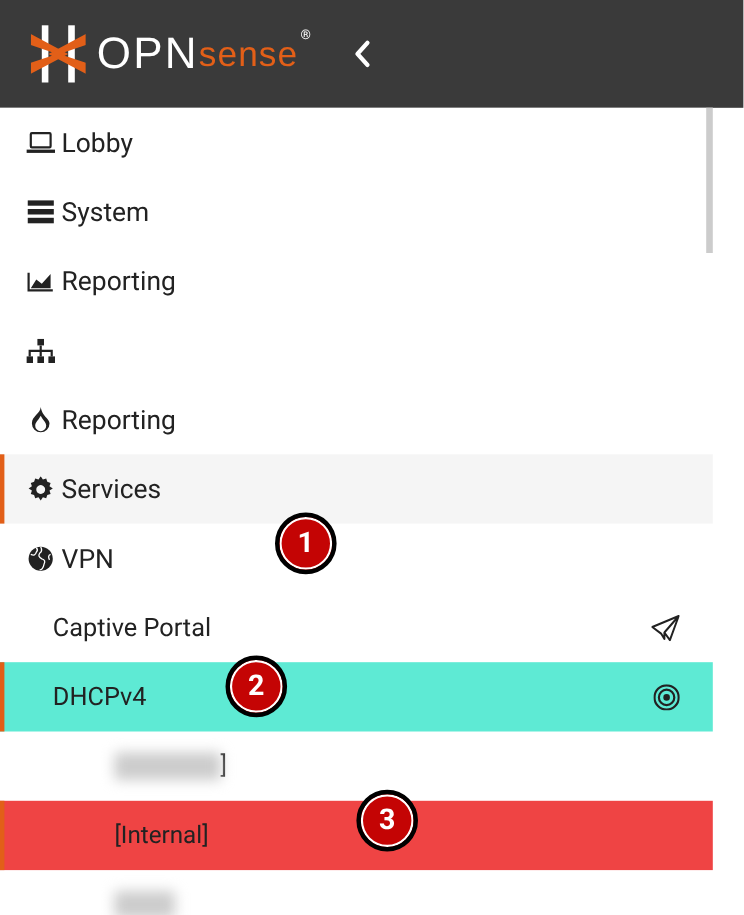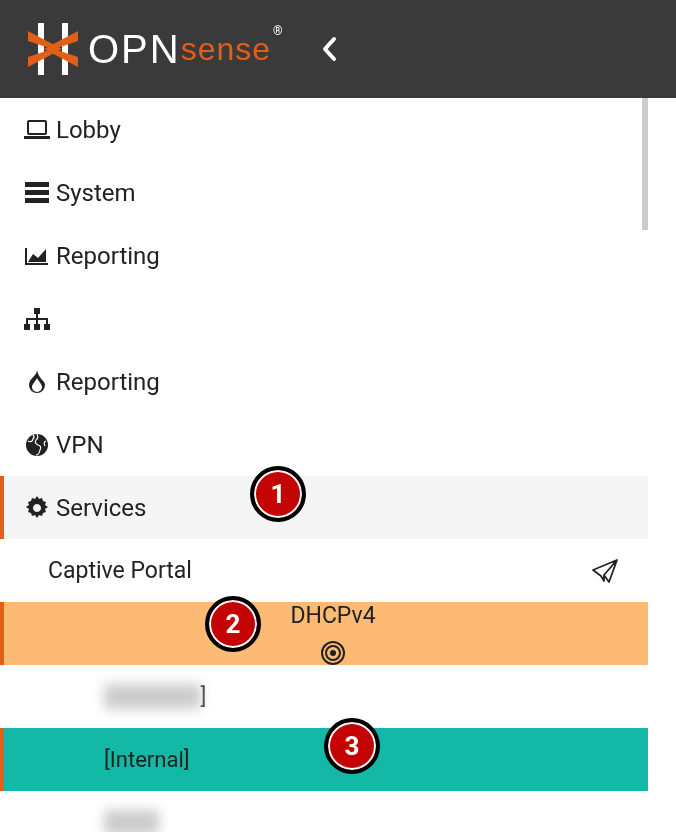--- a/index.html
+++ b/index.html
@@ -20,24 +20,24 @@
   .nav { display:flex; flex-direction:column; }
   .nav-item { display:flex; align-items:center; height:63px; padding-left:14px; cursor:pointer; border-left: 4px solid transparent; }
   .nav-item .icon { width: 38px; display:flex; justify-content:center; font-size:22px; color:#222; }
   .nav-item .label { font-size:24px; color:#222; }
   .nav-item.active { background:#f5f5f5; border-left-color:#e25f18; }
 
   
   .sub-item { display:flex; align-items:center; justify-content:space-between; height:63px; padding-left:44px; padding-right:30px; cursor:pointer; border-left: 4px solid transparent;}
   .sub-item .label { font-size:23px; color:#222; }
   .sub-item .ricon { font-size:24px; color:#222; }
-  .sub-item.active { background:#fdba74; border-left-color:#e25f18;flex-direction:column; }
+  .sub-item.active { background:#5eead4; border-left-color:#e25f18; }
 
   .sub-sub-item { display:flex; align-items:center; height:63px; padding-left:100px; cursor:pointer; font-size:22px; color:#222; border-left: 4px solid transparent;}
-  .sub-sub-item.active { background:#14b8a6; border-left-color:#e25f18; }
+  .sub-sub-item.active { background:#ef4444; border-left-color:#e25f18; }
   .sub-sub-item .blur { filter: blur(6px); background:#ccc; color:transparent; border-radius:2px; }
 
   
   .badge { position:absolute; width:56px; height:56px; border-radius:50%; background:#c40404; border:4px solid #000; box-shadow: 0 0 0 2px #fff inset; display:flex; align-items:center; justify-content:center; color:#fff; font-size:26px; font-weight:700; z-index:10; pointer-events:none; }
 
   svg { display:block; }
 </style>
 </head>
 <body>
 
@@ -110,38 +110,38 @@
 
     <div class="nav-item">
       <span class="icon">
         <svg width="20" height="24" viewBox="0 0 20 24">
             <path d="M10 0 C10 6 2 8 2 15 a8 8 0 0 0 16 0 C18 10 12 10 10 0 Z M10 22 a5 5 0 0 1 -5 -5 c0 -3 3 -5 5 -9 c2 4 5 6 5 9 a5 5 0 0 1 -5 5 Z" fill="#222"></path>
           </svg>
       </span>
       <span class="label">Reporting</span>
     </div>
 
+    <div class="nav-item active">
+      <span class="icon">
+        <svg width="24" height="24" viewBox="0 0 24 24">
+            <path d="M12 8 a4 4 0 1 0 0.01 0 Z M12 0 l2 3 l3 -1 l1 3 l3 1 l-1 3 l3 2 l-3 2 l1 3 l-3 1 l-1 3 l-3 -1 l-2 3 l-2 -3 l-3 1 l-1 -3 l-3 -1 l1 -3 l-3 -2 l3 -2 l-1 -3 l3 -1 l1 -3 l3 1 Z" fill="#222"></path>
+            <circle cx="12" cy="12" r="3.2" fill="#f5f5f5"></circle>
+          </svg>
+      </span>
+      <span class="label">Services</span>
+    </div>
+
     <div class="nav-item">
       <span class="icon">
         <svg width="24" height="24" viewBox="0 0 24 24">
             <circle cx="12" cy="12" r="11" fill="#222"></circle>
             <path d="M3 8 Q7 10 8 6 Q10 4 8 2 M12 1 Q14 5 11 7 Q9 10 13 12 Q17 13 15 17 Q14 22 11 22 M21 8 Q18 9 20 13" fill="none" stroke="#fff" stroke-width="1.2"></path>
           </svg>
       </span>
       <span class="label">VPN</span>
-    </div>
-
-    <div class="nav-item active">
-      <span class="icon">
-        <svg width="24" height="24" viewBox="0 0 24 24">
-            <path d="M12 8 a4 4 0 1 0 0.01 0 Z M12 0 l2 3 l3 -1 l1 3 l3 1 l-1 3 l3 2 l-3 2 l1 3 l-3 1 l-1 3 l-3 -1 l-2 3 l-2 -3 l-3 1 l-1 -3 l-3 -1 l1 -3 l-3 -2 l3 -2 l-1 -3 l3 -1 l1 -3 l3 1 Z" fill="#222"></path>
-            <circle cx="12" cy="12" r="3.2" fill="#f5f5f5"></circle>
-          </svg>
-      </span>
-      <span class="label">Services</span>
     </div>
 
     <div class="sub-item">
       <span class="label">Captive Portal</span>
       <span class="ricon">
         <svg width="26" height="24" viewBox="0 0 26 24">
             <path d="M1 11 L25 1 L17 23 L12 16 L12 22 L9 17 Z M12 16 L25 1" fill="none" stroke="#222" stroke-width="1.8" stroke-linejoin="round"></path>
           </svg>
       </span>
     </div>

